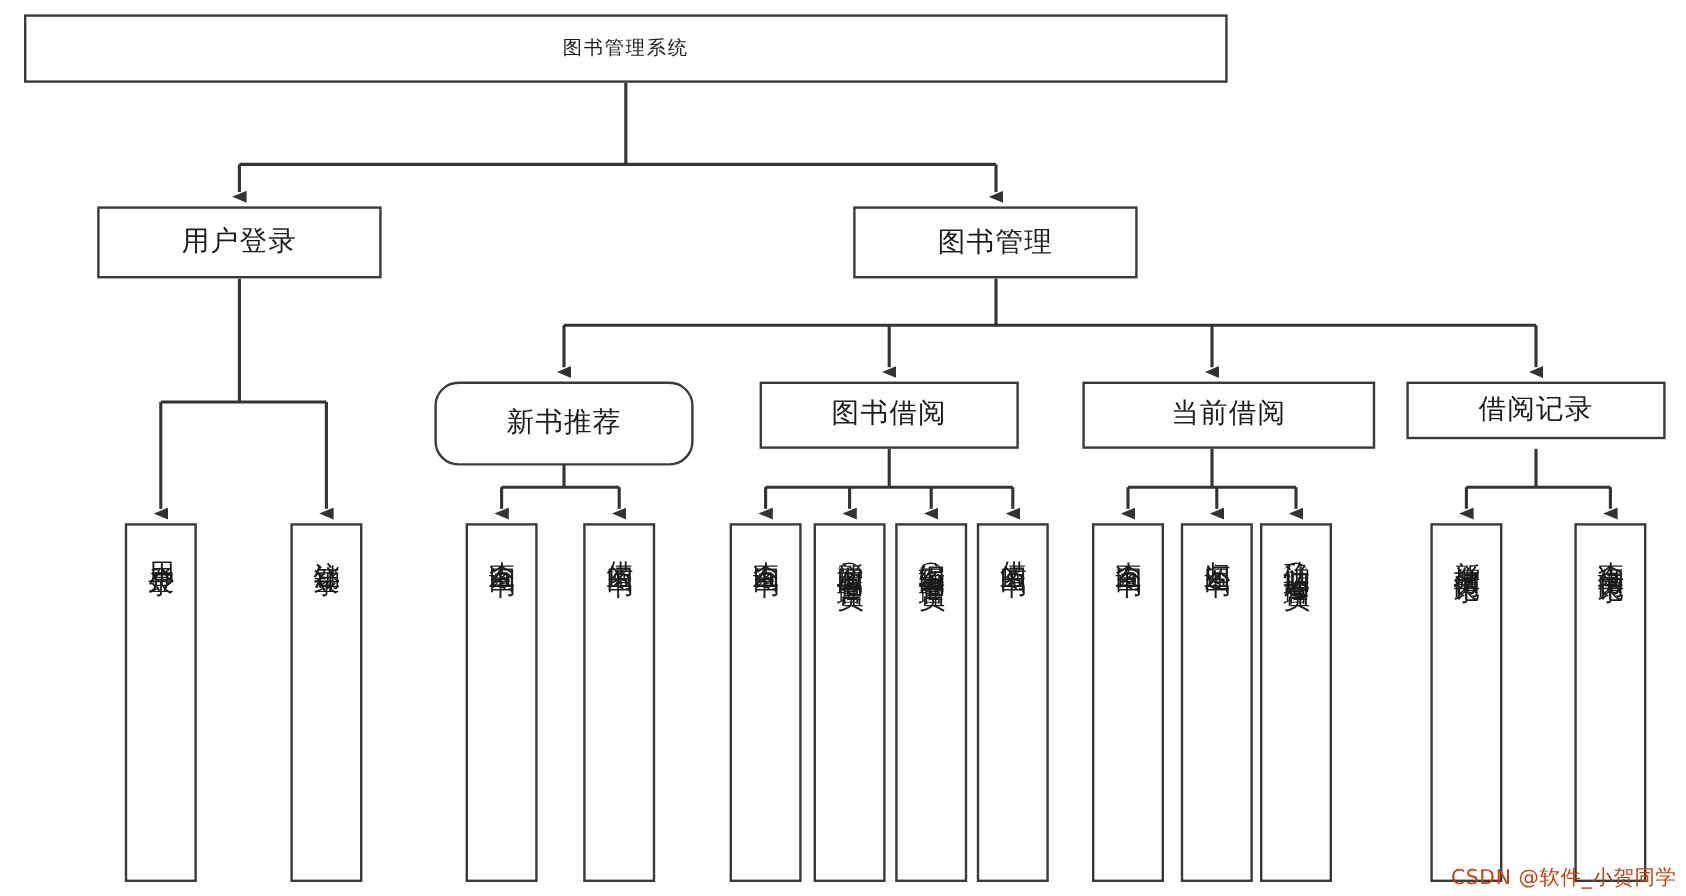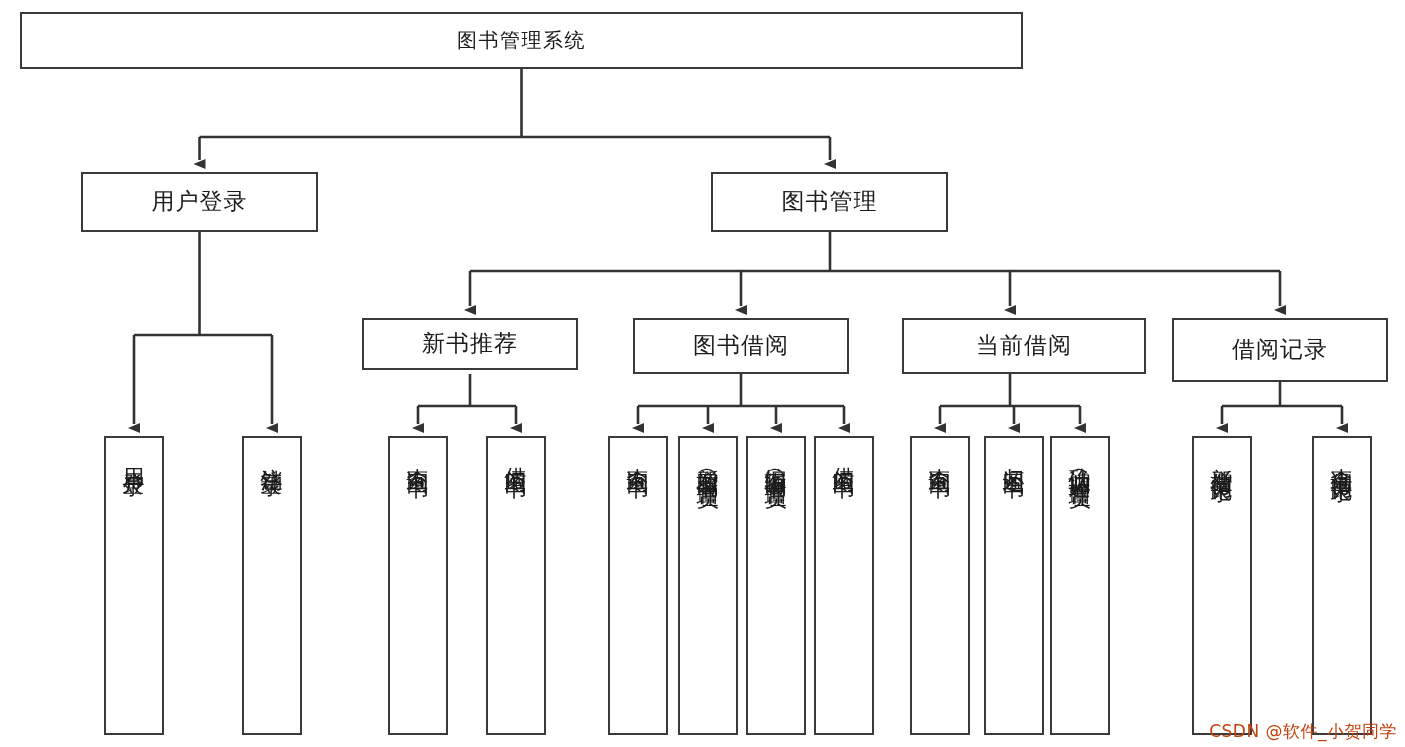--- a/index.html
+++ b/index.html
@@ -42,21 +42,21 @@
     text-align: center;
     line-height: 1.18;
     white-space: nowrap;
   }
   
   .node.horiz .node-label {
     font-size: 23px;
     letter-spacing: 1px;
   }
   .node.root .node-label {
-    font-size: 20px;
+    font-size: 16px;
     letter-spacing: 1.5px;
   }
   
   .node.vert {
     align-items: flex-start;
     justify-content: center;
     padding-top: 12px;
   }
   .node.vert .node-label {
     writing-mode: vertical-rl;
@@ -148,30 +148,30 @@
     <span class="node-label">图书管理系统</span>
   </div>
 
   <div class="node horiz" style="left:81px;top:172px;width:237px;height:60px;">
     <span class="node-label">用户登录</span>
   </div>
   <div class="node horiz" style="left:711px;top:172px;width:237px;height:60px;font-family:Liberation Serif, serif;">
     <span class="node-label">图书管理</span>
   </div>
 
-  <div class="node horiz" style="left:362px;top:318px;width:216px;height:52px;">
+  <div class="node horiz" style="left:362px;top:318px;width:216px;height:70px;border-radius:20px;">
     <span class="node-label">新书推荐</span>
   </div>
   <div class="node horiz" style="left:633px;top:318px;width:216px;height:56px;">
     <span class="node-label">图书借阅</span>
   </div>
   <div class="node horiz" style="left:902px;top:318px;width:244px;height:56px;">
     <span class="node-label">当前借阅</span>
   </div>
-  <div class="node horiz" style="left:1172px;top:318px;width:216px;height:64px;">
+  <div class="node horiz" style="left:1172px;top:318px;width:216px;height:48px;">
     <span class="node-label">借阅记录</span>
   </div>
 
   <div class="node vert" style="left:104px;top:436px;width:60px;height:299px;">
     <span class="node-label">用户登录</span>
   </div>
   <div class="node vert" style="left:242px;top:436px;width:60px;height:299px;">
     <span class="node-label">注销登录</span>
   </div>
 

